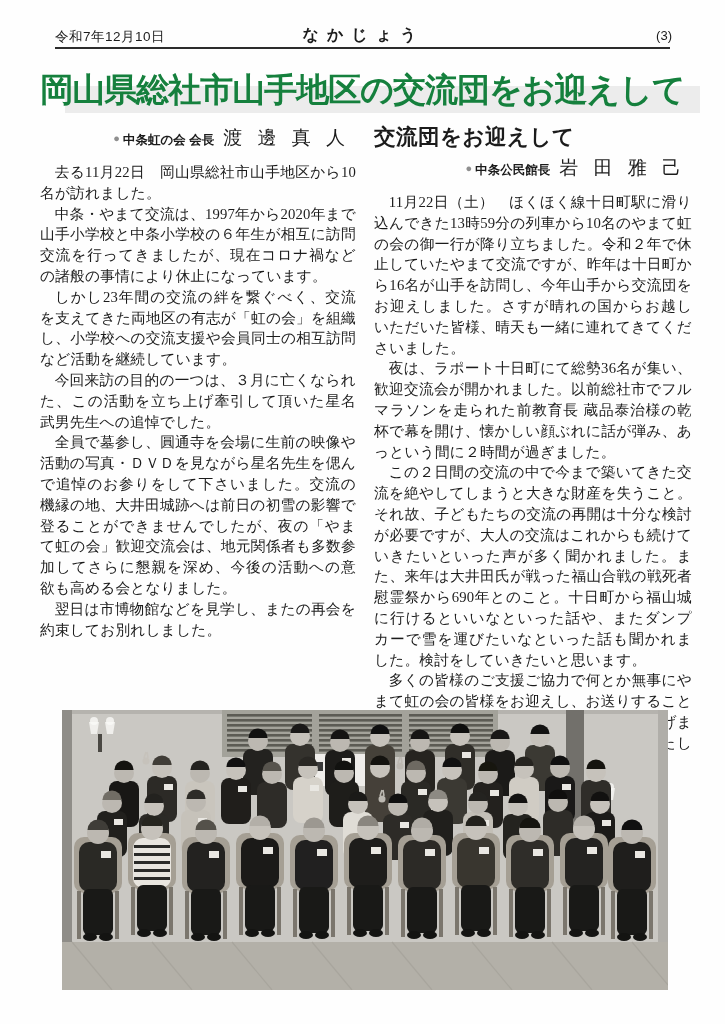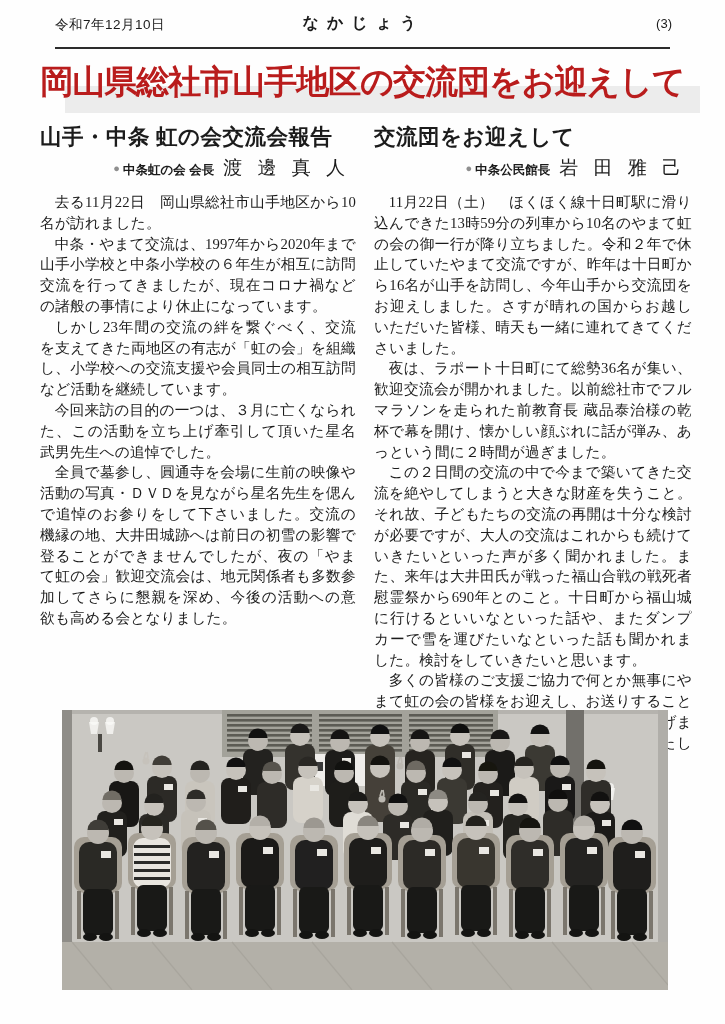--- a/index.html
+++ b/index.html
@@ -1,32 +1,32 @@
 <!DOCTYPE html>
 <html><head>
 <meta charset="utf-8">
 <style>
   html,body{margin:0;padding:0;background:#ffffff;}
   .page{position:relative;width:725px;height:1024px;background:#fefefe;color:#1b1b1b;
         font-family:"Liberation Serif","DejaVu Serif",serif;overflow:hidden;}
 
   
-  .masthead{position:absolute;left:55px;right:53px;top:12px;height:22px;
+  .masthead{position:absolute;left:55px;right:53px;top:24px;height:22px;
             font-family:"Liberation Sans","DejaVu Sans",sans-serif;}
   .m-date{position:absolute;left:0;top:4px;font-size:13.5px;letter-spacing:0.5px;}
   .m-title{position:absolute;left:0;right:0;top:1px;text-align:center;font-size:16px;
            font-weight:bold;letter-spacing:8px;}
   .m-page{position:absolute;right:0;top:4px;font-size:13px;}
   .rule{position:absolute;left:55px;width:615px;top:47px;height:2px;background:#2c2c2c;}
 
   
   .headline-wrap{position:absolute;left:0;top:57px;width:725px;height:60px;}
   .headline-band{position:absolute;left:65px;width:635px;top:29px;height:27px;background:#ececec;}
-  .headline{position:relative;margin:0;top:3px;text-align:center;font-size:33px;font-weight:bold;
-            letter-spacing:-1px;color:#b91c1c;}
+  .headline{position:relative;margin:8px;top:3px;text-align:center;font-size:33px;font-weight:bold;
+            letter-spacing:-1px;color:#15803d;}
 
   
   .col{position:absolute;top:122px;}
   .col-left{left:40px;width:316px;}
   .col-right{left:374px;width:318px;}
   .art-heading{margin:0;font-size:21.5px;font-weight:600;letter-spacing:0.5px;height:30px;
                white-space:nowrap;}
   .byline{text-align:right;padding-right:6px;margin:3px 0 11px 0;white-space:nowrap;
           font-family:"Liberation Sans","DejaVu Sans",sans-serif;}
   .byline .bullet{color:#8f8f8f;font-size:11px;vertical-align:2px;}
@@ -50,29 +50,29 @@
     <span class="m-page">(3)</span>
   </div>
   <div class="rule"></div>
 
   <div class="headline-wrap">
     <div class="headline-band"></div>
     <h1 class="headline">岡山県総社市山手地区の交流団をお迎えして</h1>
   </div>
 
   <div class="col col-left">
-    <h2 class="art-heading">山手・中条 虹の会交流会報告</h2>
     <div class="byline">
       <span class="bullet">●</span><span class="role">中条虹の会 会長</span><span class="name">渡 邊 真 人</span>
     </div>
     <p class="body-p">去る11月22日　岡山県総社市山手地区から10名が訪れました。</p>
     <p class="body-p">中条・やまて交流は、1997年から2020年まで山手小学校と中条小学校の６年生が相互に訪問交流を行ってきましたが、現在コロナ禍などの諸般の事情により休止になっています。</p>
     <p class="body-p">しかし23年間の交流の絆を繋ぐべく、交流を支えてきた両地区の有志が「虹の会」を組織し、小学校への交流支援や会員同士の相互訪問など活動を継続しています。</p>
     <p class="body-p">今回来訪の目的の一つは、３月に亡くなられた、この活動を立ち上げ牽引して頂いた星名武男先生への追悼でした。</p>
     <p class="body-p">全員で墓参し、圓通寺を会場に生前の映像や活動の写真・ＤＶＤを見ながら星名先生を偲んで追悼のお参りをして下さいました。交流の機縁の地、大井田城跡へは前日の初雪の影響で登ることができませんでしたが、夜の「やまて虹の会」歓迎交流会は、地元関係者も多数参加してさらに懇親を深め、今後の活動への意欲も高める会となりました。</p>
+    <p class="body-p">翌日は市博物館などを見学し、またの再会を約束してお別れしました。</p>
   </div>
 
   <div class="col col-right">
     <h2 class="art-heading">交流団をお迎えして</h2>
     <div class="byline">
       <span class="bullet">●</span><span class="role">中条公民館長</span><span class="name">岩 田 雅 己</span>
     </div>
     <p class="body-p">11月22日（土）　ほくほく線十日町駅に滑り込んできた13時59分の列車から10名のやまて虹の会の御一行が降り立ちました。令和２年で休止していたやまて交流ですが、昨年は十日町から16名が山手を訪問し、今年山手から交流団をお迎えしました。さすが晴れの国からお越しいただいた皆様、晴天も一緒に連れてきてくださいました。</p>
     <p class="body-p">夜は、ラポート十日町にて総勢36名が集い、歓迎交流会が開かれました。以前総社市でフルマラソンを走られた前教育長 蔵品泰治様の乾杯で幕を開け、懐かしい顔ぶれに話が弾み、あっという間に２時間が過ぎました。</p>
     <p class="body-p">この２日間の交流の中で今まで築いてきた交流を絶やしてしまうと大きな財産を失うこと。それ故、子どもたちの交流の再開は十分な検討が必要ですが、大人の交流はこれからも続けていきたいといった声が多く聞かれました。また、来年は大井田氏が戦った福山合戦の戦死者慰霊祭から690年とのこと。十日町から福山城に行けるといいなといった話や、またダンプカーで雪を運びたいなといった話も聞かれました。検討をしていきたいと思います。</p>

